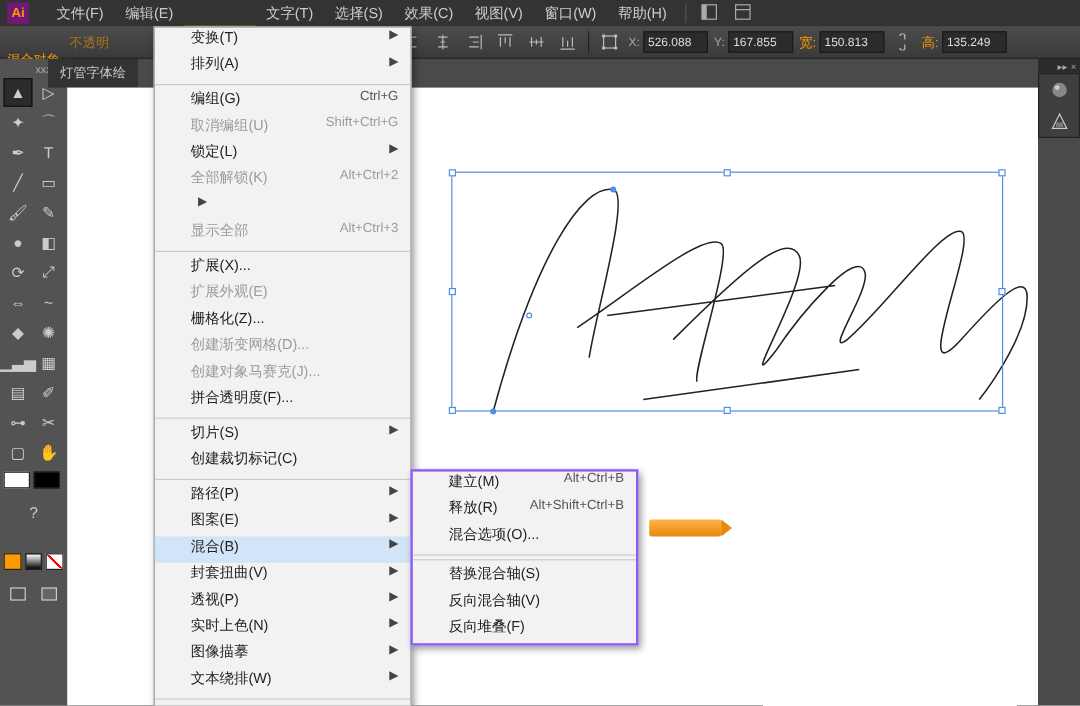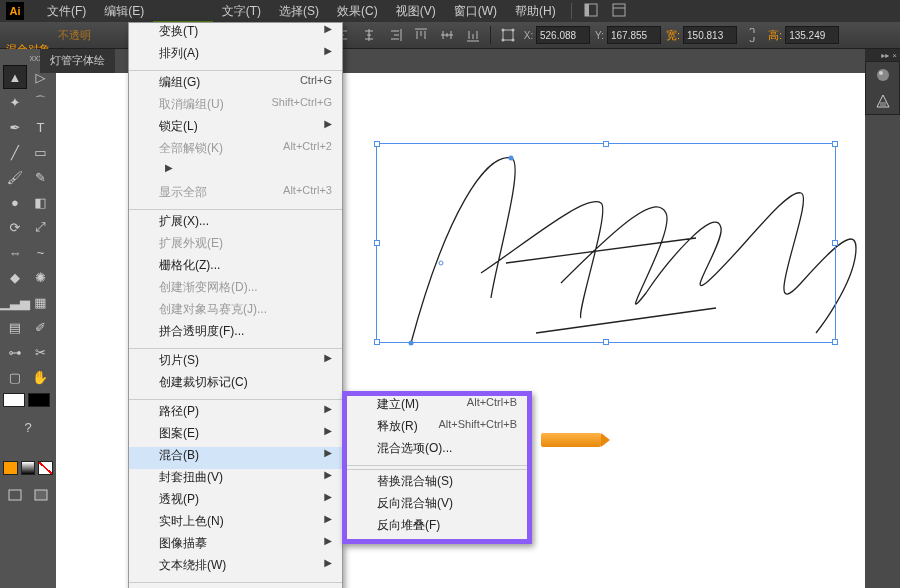--- a/index.html
+++ b/index.html
@@ -1,19 +1,19 @@
 <!DOCTYPE html>
 <html><head>
 <meta charset="utf-8">
 <style>
 * { margin: 0; padding: 0; box-sizing: border-box; font-family: "Microsoft YaHei", sans-serif; user-select: none; }
 body { width: 900px; height: 588px; background: #4a4a4a; overflow: hidden; position: relative; }
 
 .menubar { background: #333; height: 22px; display: flex; align-items: center; padding-left: 6px; }
-.menubar .ai-badge { width: 18px; height: 18px; background: #000000; color: #ff9a00; font-size: 11px; font-weight: bold; display: flex; align-items: center; justify-content: center; margin-right: 14px; }
+.menubar .ai-badge { width: 18px; height: 18px; background: #701a75; color: #ff9a00; font-size: 11px; font-weight: bold; display: flex; align-items: center; justify-content: center; margin-right: 14px; }
 .menubar .mitem { color: #ccc; font-size: 12px; padding: 3px 9px; cursor: default; }
 .menubar .mitem.open { background: #4d7c0f; margin-top: 43px; }
 .menubar .sep { width: 1px; height: 16px; background: #555; margin: 0 6px; }
 .menubar .ticon { width: 16px; height: 16px; margin: 0 6px; display: inline-block; }
 
 .optbar { background: linear-gradient(#4c4c4c,#3a3a3a); height: 27px; display: flex; align-items: center; padding: 0 6px; border-bottom: 1px solid #1f1f1f; font-size: 11px; }
 .optbar .lbl { color: #ff9a00; margin-right: 8px; margin-top: 29px; }
 .optbar .dim { color: #ff9a00; opacity: .55; margin-right: 10px; }
 .optbar .ticon { width: 20px; height: 20px; margin: 0 3px; display: flex; align-items: center; justify-content: center; }
 .optbar .vsep { width: 1px; height: 18px; background: #222; margin: 0 4px; }
@@ -47,21 +47,21 @@
 .dropdown { position: absolute; left: 128px; top: 22px; width: 215px; background: #f2f2f2; border: 1px solid #999; box-shadow: 2px 3px 6px rgba(0,0,0,.4); font-size: 12px; z-index: 50; }
 .dropdown .row { display: flex; align-items: flex-start; height: 22px; padding: 0 10px 0 30px; color: #222; }
 .dropdown .row.hl { background: #d2e4f7; }
 .dropdown .row.dis { color: #9b9b9b; }
 .dropdown .row .txt { flex: 1; }
 .dropdown .row .sc { color: #555; font-size: 11px; }
 .dropdown .row.dis .sc { color: #9b9b9b; }
 .dropdown .row .arr { color: #444; font-size: 10px; margin-left: 6px; }
 .dropdown hr { border: none; border-top: 1px solid #ccc; margin: 3px 0; }
 
-.submenu { position: absolute; left: 342px; top: 391px; width: 190px; background: #f2f2f2; border: 5px solid #8b5cf6; box-shadow: 2px 3px 6px rgba(0,0,0,.4); font-size: 12px; z-index: 51; }
+.submenu { position: absolute; left: 342px; top: 391px; width: 190px; background: #f2f2f2; border: 2px solid #8b5cf6; box-shadow: 2px 3px 6px rgba(0,0,0,.4); font-size: 12px; z-index: 51; }
 
 .dock-right { position: absolute; right: 0; top: 49px; width: 35px; }
 .panelgrp { background: #3f3f3f; border: 1px solid #222; margin-bottom: 6px; }
 .panelgrp .pi { height: 26px; display: flex; align-items: center; justify-content: center; color: #ccc; font-size: 14px; }
 .panelctrl { height: 12px; background: #2c2c2c; display: flex; justify-content: flex-end; padding: 2px 3px; gap: 3px; }
 .panelctrl span { color: #aaa; font-size: 8px; }
 </style>
 </head>
 <body>
 

